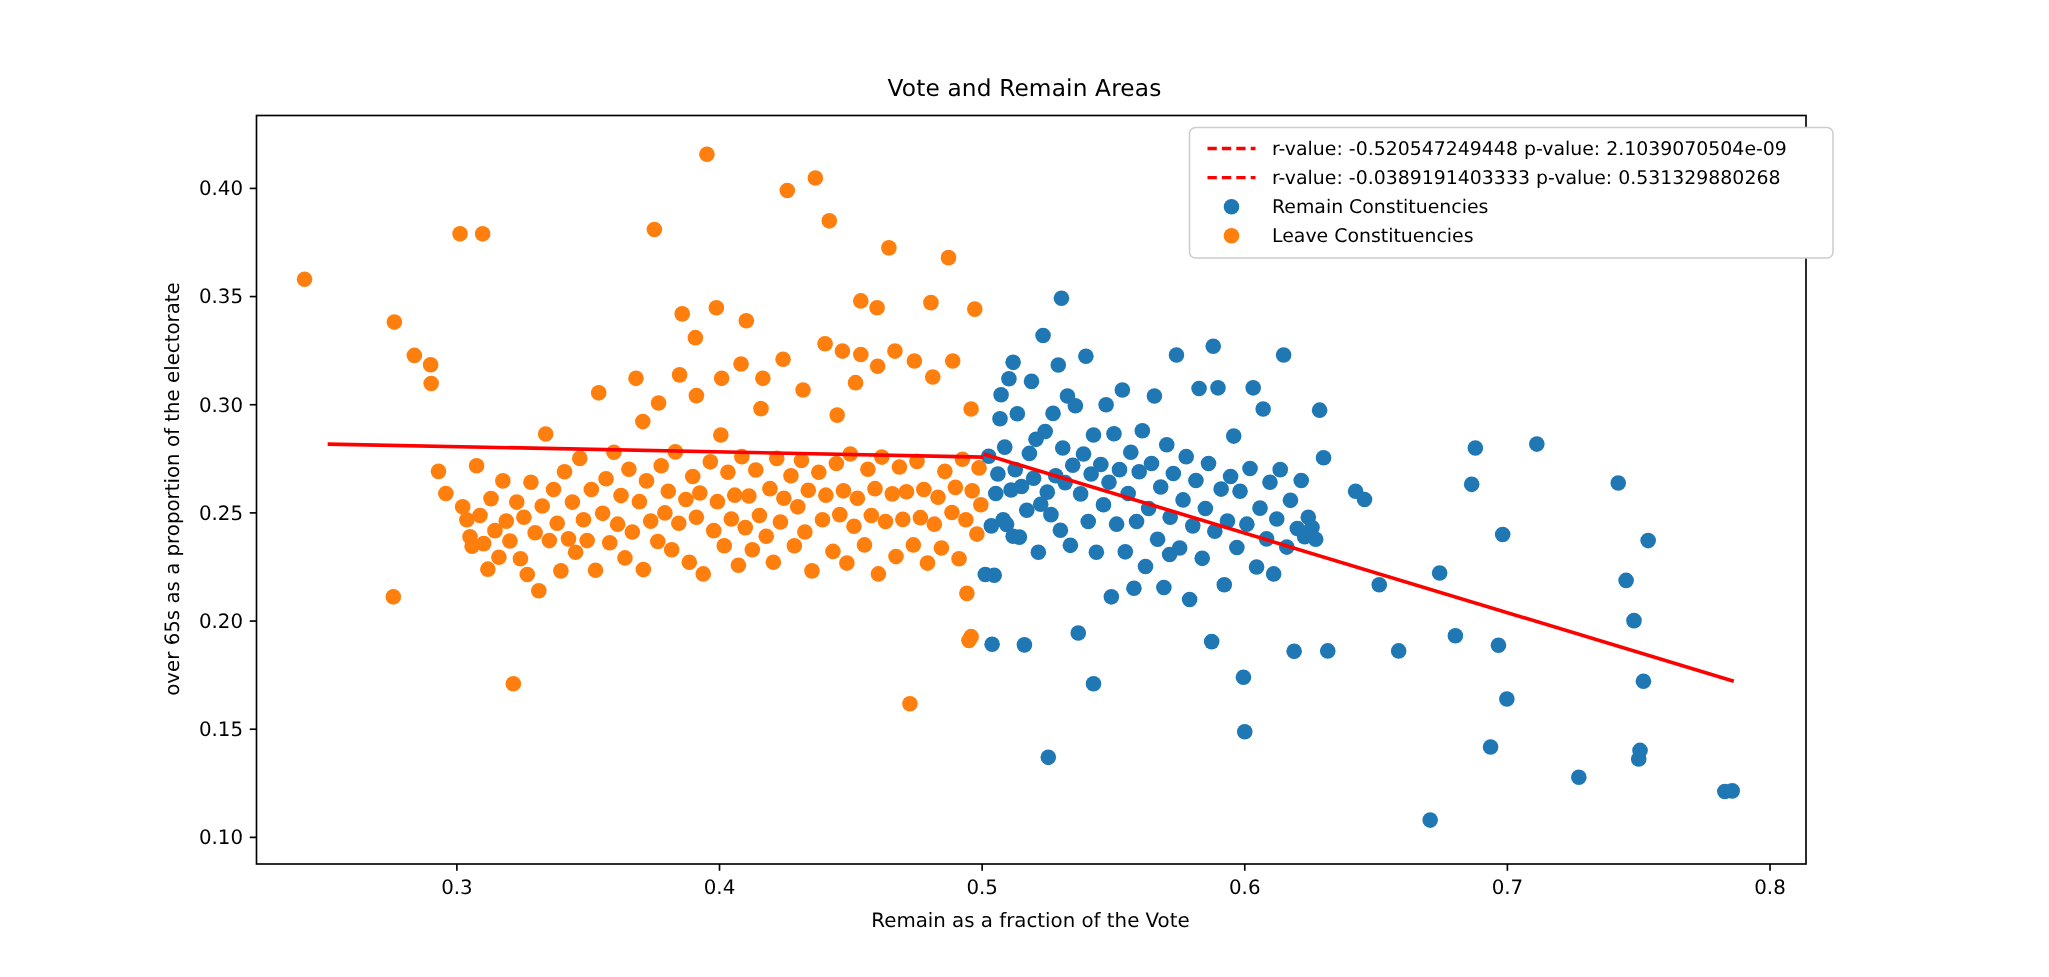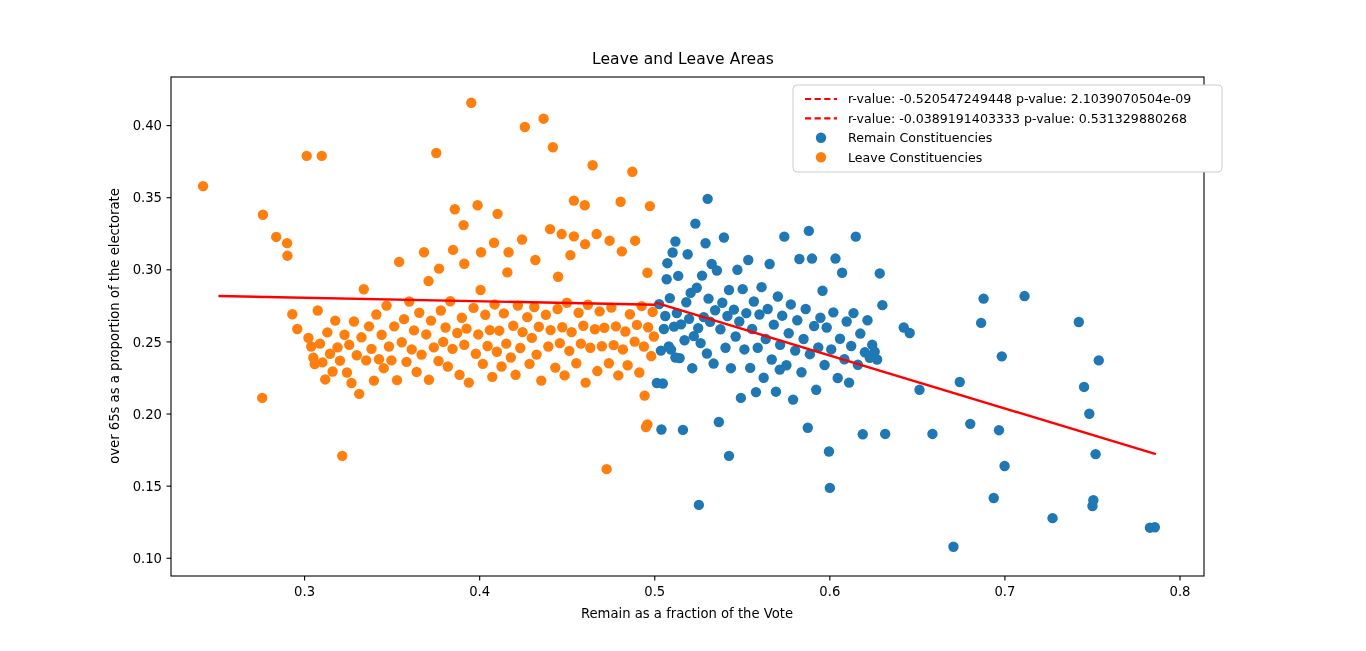--- a/index.html
+++ b/index.html
@@ -12,21 +12,21 @@
   #plot-svg{position:absolute;left:0;top:0;width:1366px;height:651px;}
   .tick-label{font-family:"DejaVu Sans","Liberation Sans",sans-serif;font-size:13.2px;fill:#000000;}
   .axis-title{font-family:"DejaVu Sans","Liberation Sans",sans-serif;font-size:13.2px;fill:#000000;}
   .legend-text{font-family:"DejaVu Sans","Liberation Sans",sans-serif;font-size:12.6px;fill:#000000;}
 </style>
 </head>
 <body>
 
 <div id="figure">
 
-  <div id="chart-title">Leave and Leave Areas</div>
+  <div id="chart-title">Vote and Remain Areas</div>
 
   <svg id="plot-svg" viewBox="0 0 1366 651" xmlns="http://www.w3.org/2000/svg">
     <g id="axes-frame">
       <rect x="171" y="77" width="1033" height="499" fill="#ffffff" stroke="#000000" stroke-width="1.1"></rect>
     </g>
     <g id="x-ticks">
         <line x1="304.5896610169491" y1="576" x2="304.5896610169491" y2="580.5" stroke="#000000" stroke-width="1.1"></line>
         <text x="304.5896610169491" y="596" text-anchor="middle" class="tick-label">0.3</text>
         <line x1="479.67440677966107" y1="576" x2="479.67440677966107" y2="580.5" stroke="#000000" stroke-width="1.1"></line>
         <text x="479.67440677966107" y="596" text-anchor="middle" class="tick-label">0.4</text>

